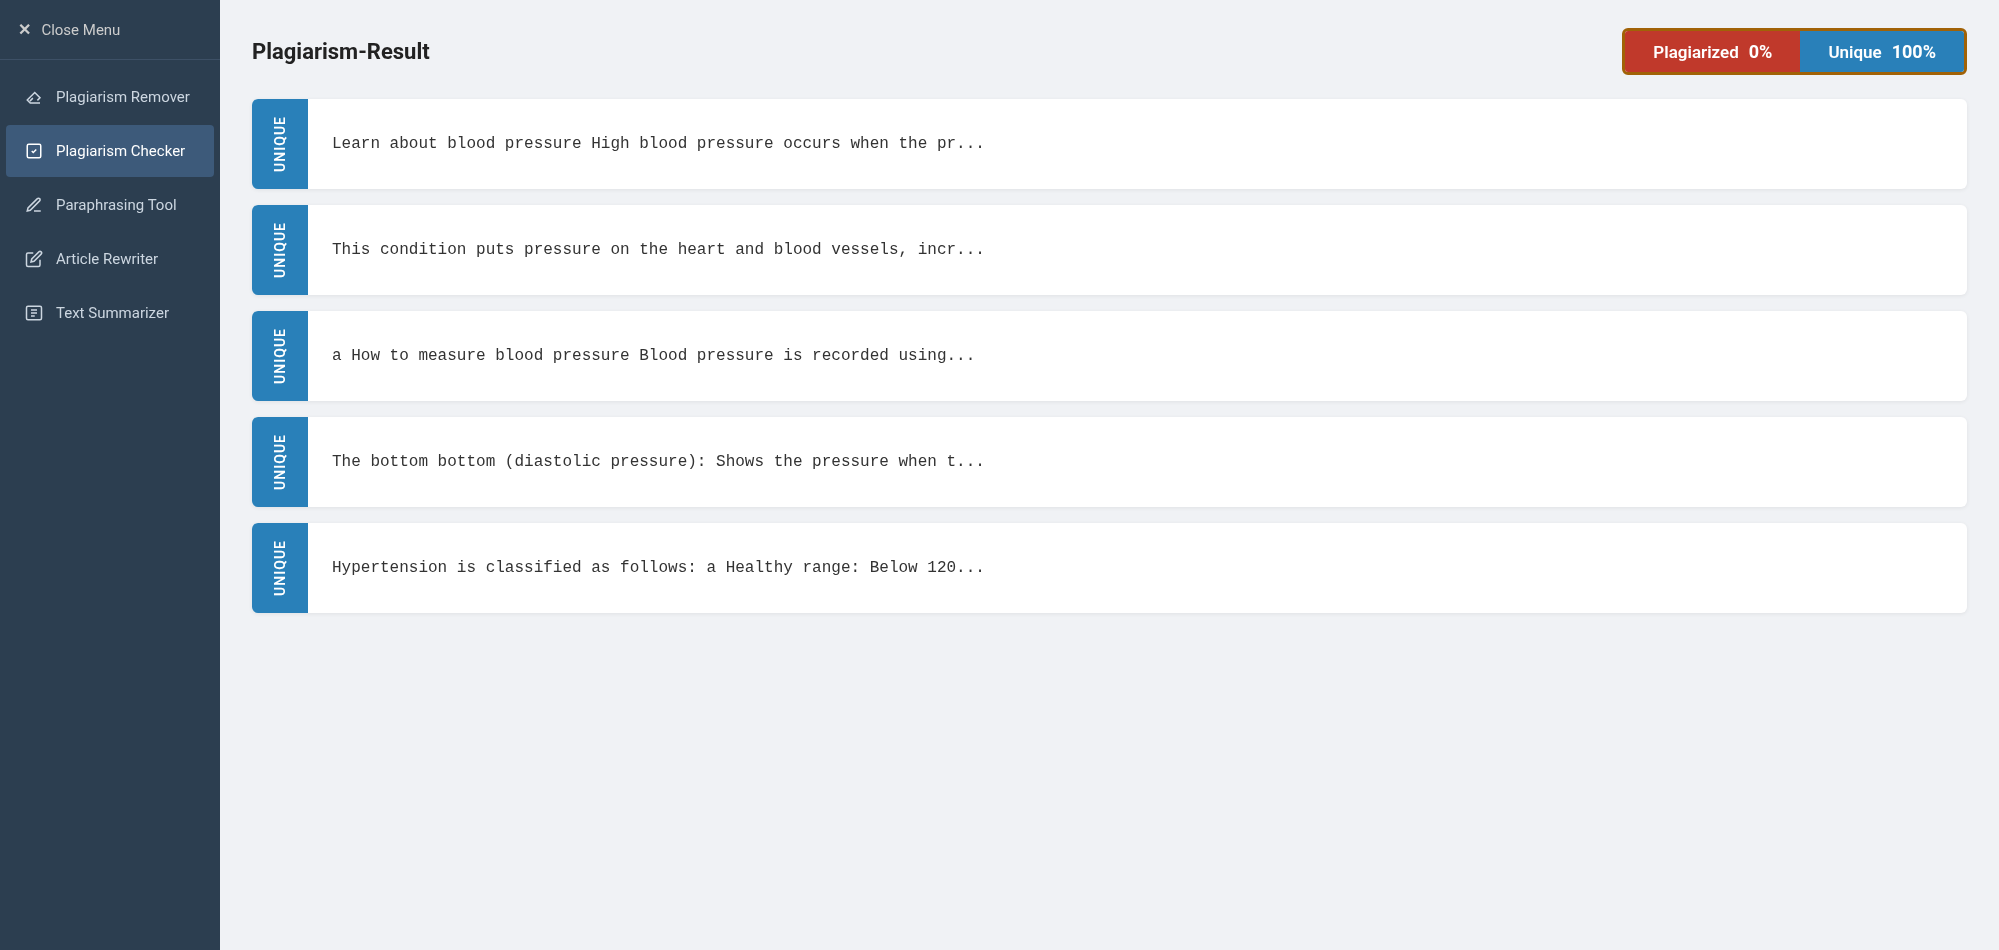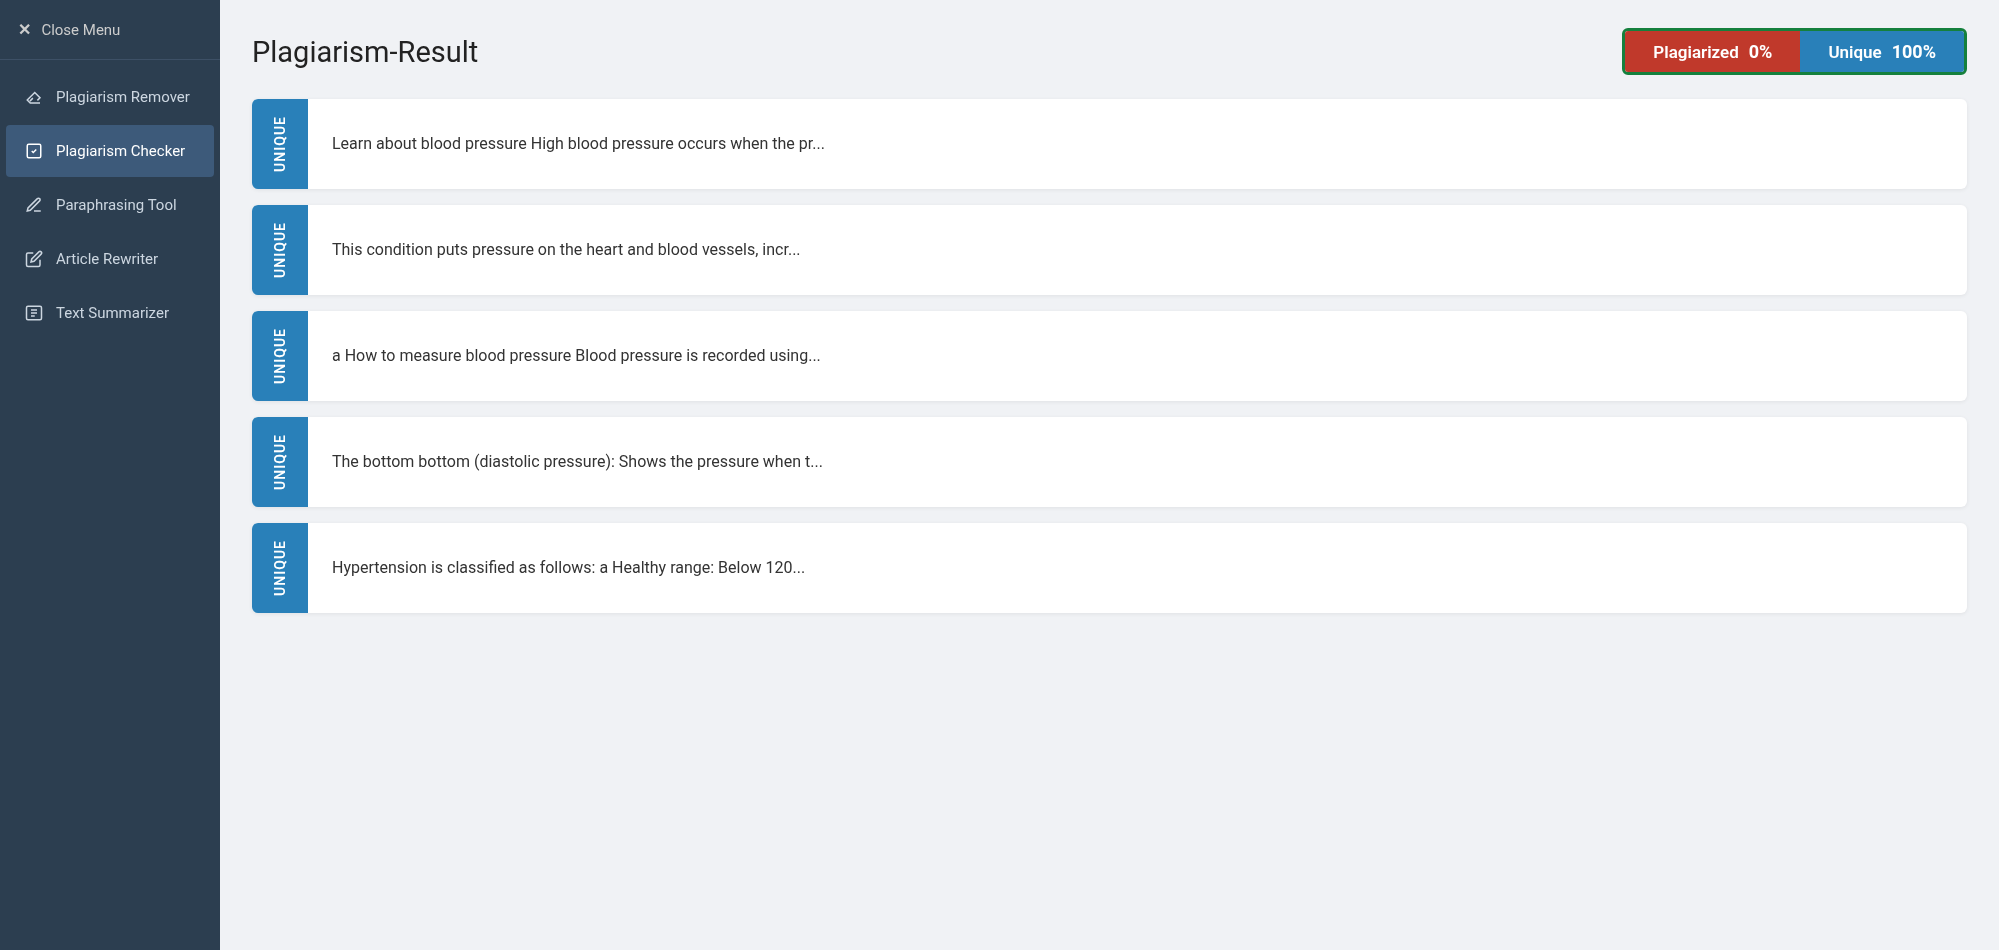--- a/index.html
+++ b/index.html
@@ -78,28 +78,28 @@
     }
 
     
     .header-row {
       display: flex;
       align-items: center;
       justify-content: space-between;
       margin-bottom: 24px;
     }
     .page-title {
-      font-size: 29px;
-      font-weight: 400;
+      font-size: 22px;
+      font-weight: 700;
       color: #222;
     }
     .stats-badges {
       display: flex;
       gap: 0;
-      border: 3px solid #15803d;
+      border: 3px solid #a16207;
       border-radius: 6px;
       overflow: hidden;
     }
     .badge {
       display: flex;
       align-items: center;
       gap: 10px;
       padding: 10px 28px;
       font-size: 17px;
       font-weight: 600;
@@ -149,20 +149,21 @@
       text-transform: uppercase;
     }
     .result-content {
       flex: 1;
       display: flex;
       align-items: center;
       padding: 18px 24px;
       font-size: 16px;
       color: #333;
       line-height: 1.5;
+      font-family: Liberation Mono, monospace;
     }
   </style>
 </head>
 <body>
 
 <aside class="sidebar">
   <div class="sidebar-close">
     <span class="x-icon">✕</span>
     <span>Close Menu</span>
   </div>

